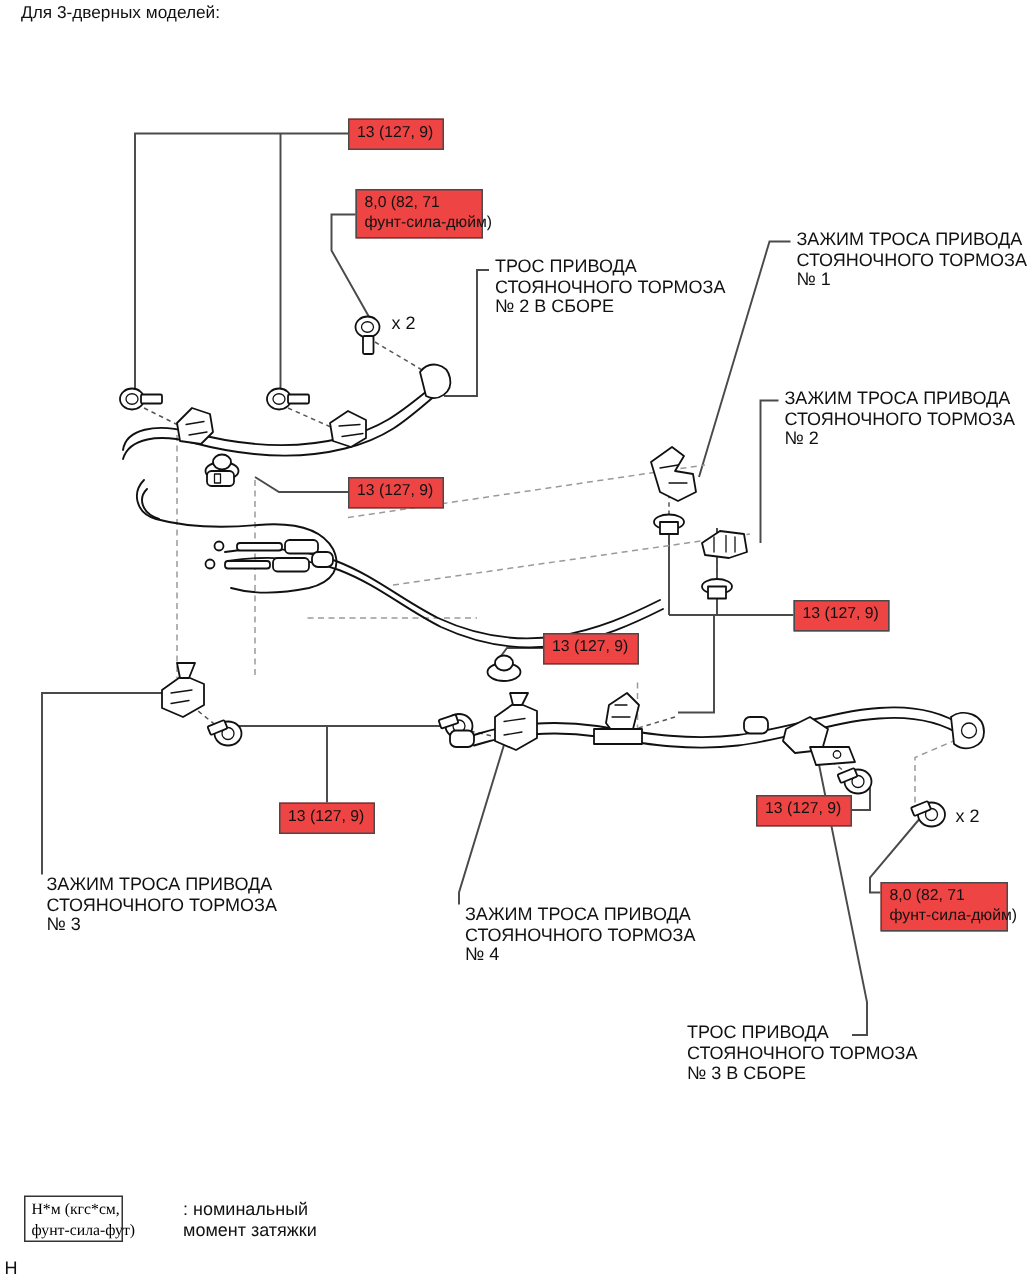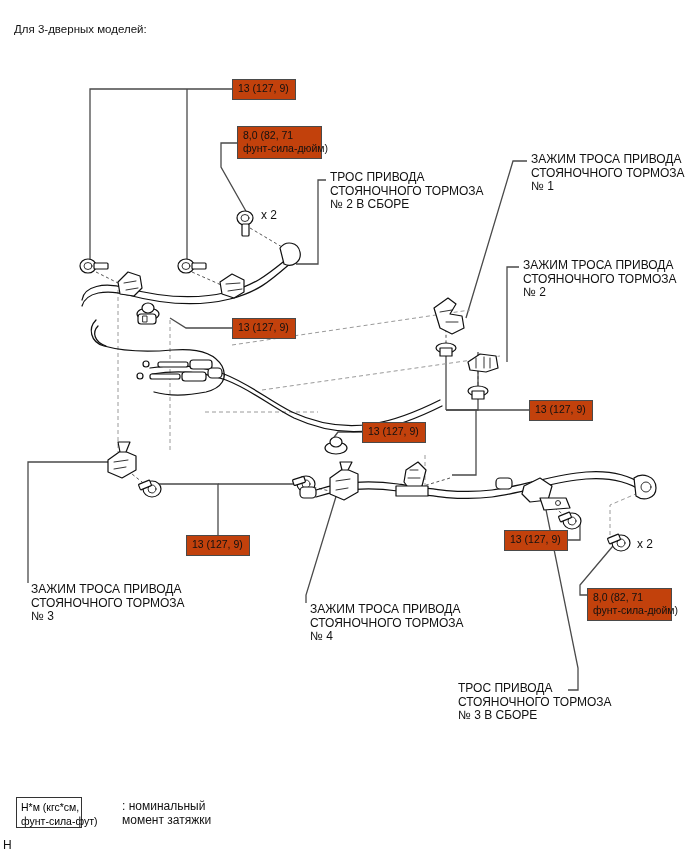--- a/index.html
+++ b/index.html
@@ -22,21 +22,21 @@
     line-height: 13.5px;
     white-space: pre;
     color: #111;
   }
   .title {
     font-size: 11.5px;
   }
   .callout {
     position: absolute;
     border: 1.3px solid #4a4a4a;
-    background: #c2410c;
+    background: #ef4444;
     font-size: 10.5px;
     line-height: 13px;
     padding: 2px 5px 2px 5px;
     white-space: pre;
     color: #111;
     box-sizing: border-box;
   }
   .legend-box {
     position: absolute;
     border: 1.4px solid #333;
@@ -91,21 +91,21 @@
     stroke: #111111;
     stroke-width: 1.25;
     stroke-linecap: round;
   }
 </style>
 </head>
 <body>
 
 <div id="page">
 
-  <div class="txt title" style="left:14px; top:23px;">Для 3-дверных моделей:</div>
+  <div class="txt title" style="left:14px; top:3px;">Для 3-дверных моделей:</div>
 
   <svg class="layer">
 
     <path class="lead" d="M90 265 L90 89 L232 89"></path>
     <path class="lead" d="M187 265 L187 89"></path>
 
     <path class="lead" d="M237 143 L221 143 L221 167 L247 213"></path>
 
     <path class="lead" d="M326 180 L318 180 L318 264 L296 264"></path>
 
@@ -338,21 +338,21 @@
 № 3</div>
 
   <div class="txt" style="left:310px; top:603px;">ЗАЖИМ ТРОСА ПРИВОДА
 СТОЯНОЧНОГО ТОРМОЗА
 № 4</div>
 
   <div class="txt" style="left:458px; top:682px;">ТРОС ПРИВОДА
 СТОЯНОЧНОГО ТОРМОЗА
 № 3 В СБОРЕ</div>
 
-  <div class="legend-box" style="left:16px; top:797px; width:66px; height:31px;">Н*м (кгс*см,
+  <div class="legend-box" style="left:16px; top:797px; width:66px; height:31px;font-family:Liberation Serif, serif;">Н*м (кгс*см,
 фунт-сила-фут)</div>
 
   <div class="txt" style="left:90px; top:800px;margin-left:32px;">: номинальный
 момент затяжки</div>
 
   <div class="txt" style="left:3px; top:839px;">H</div>
 
 </div>
 
 </body></html>

